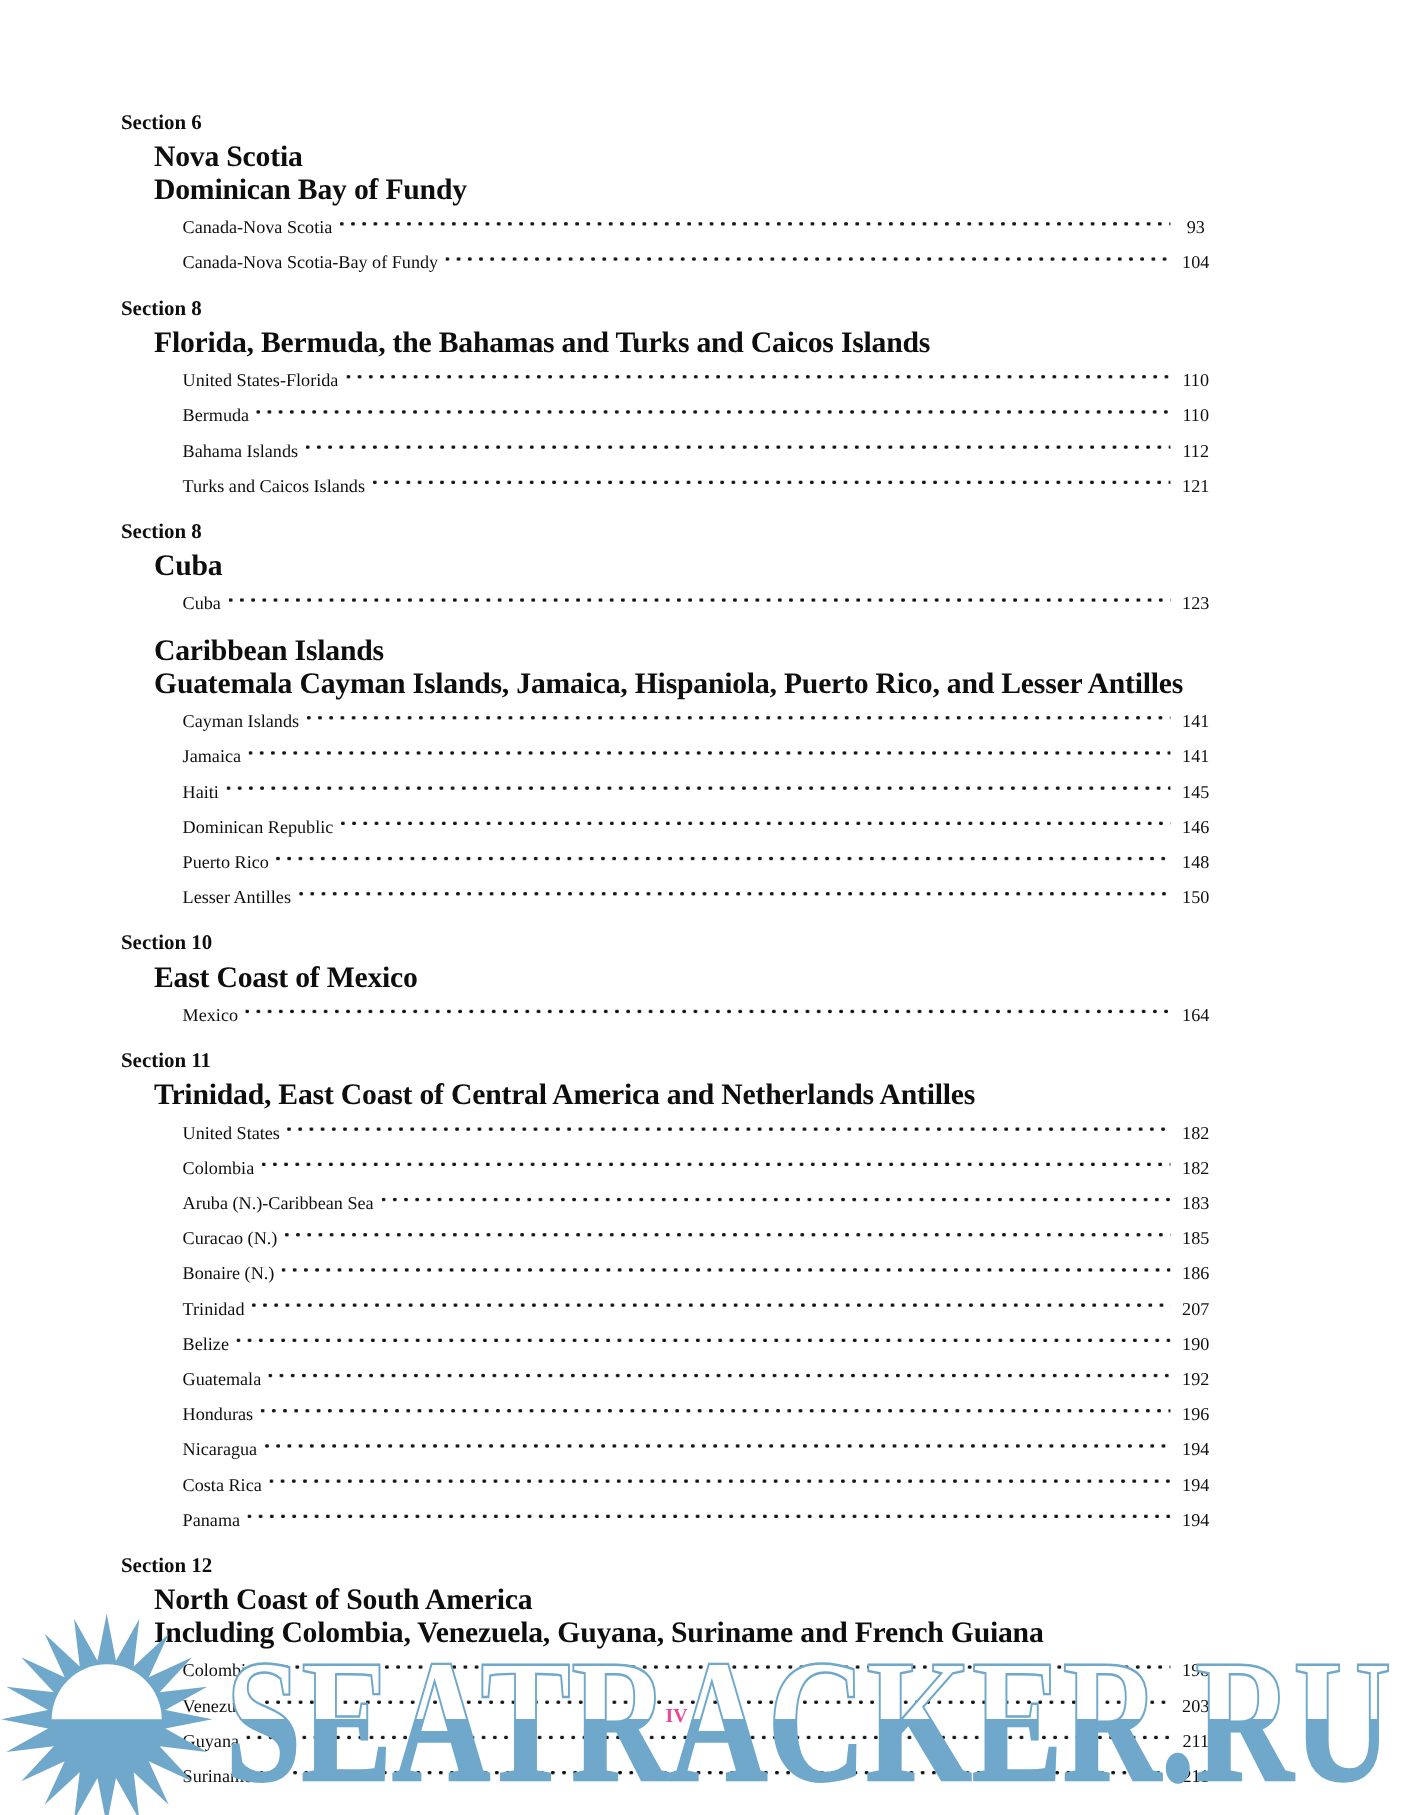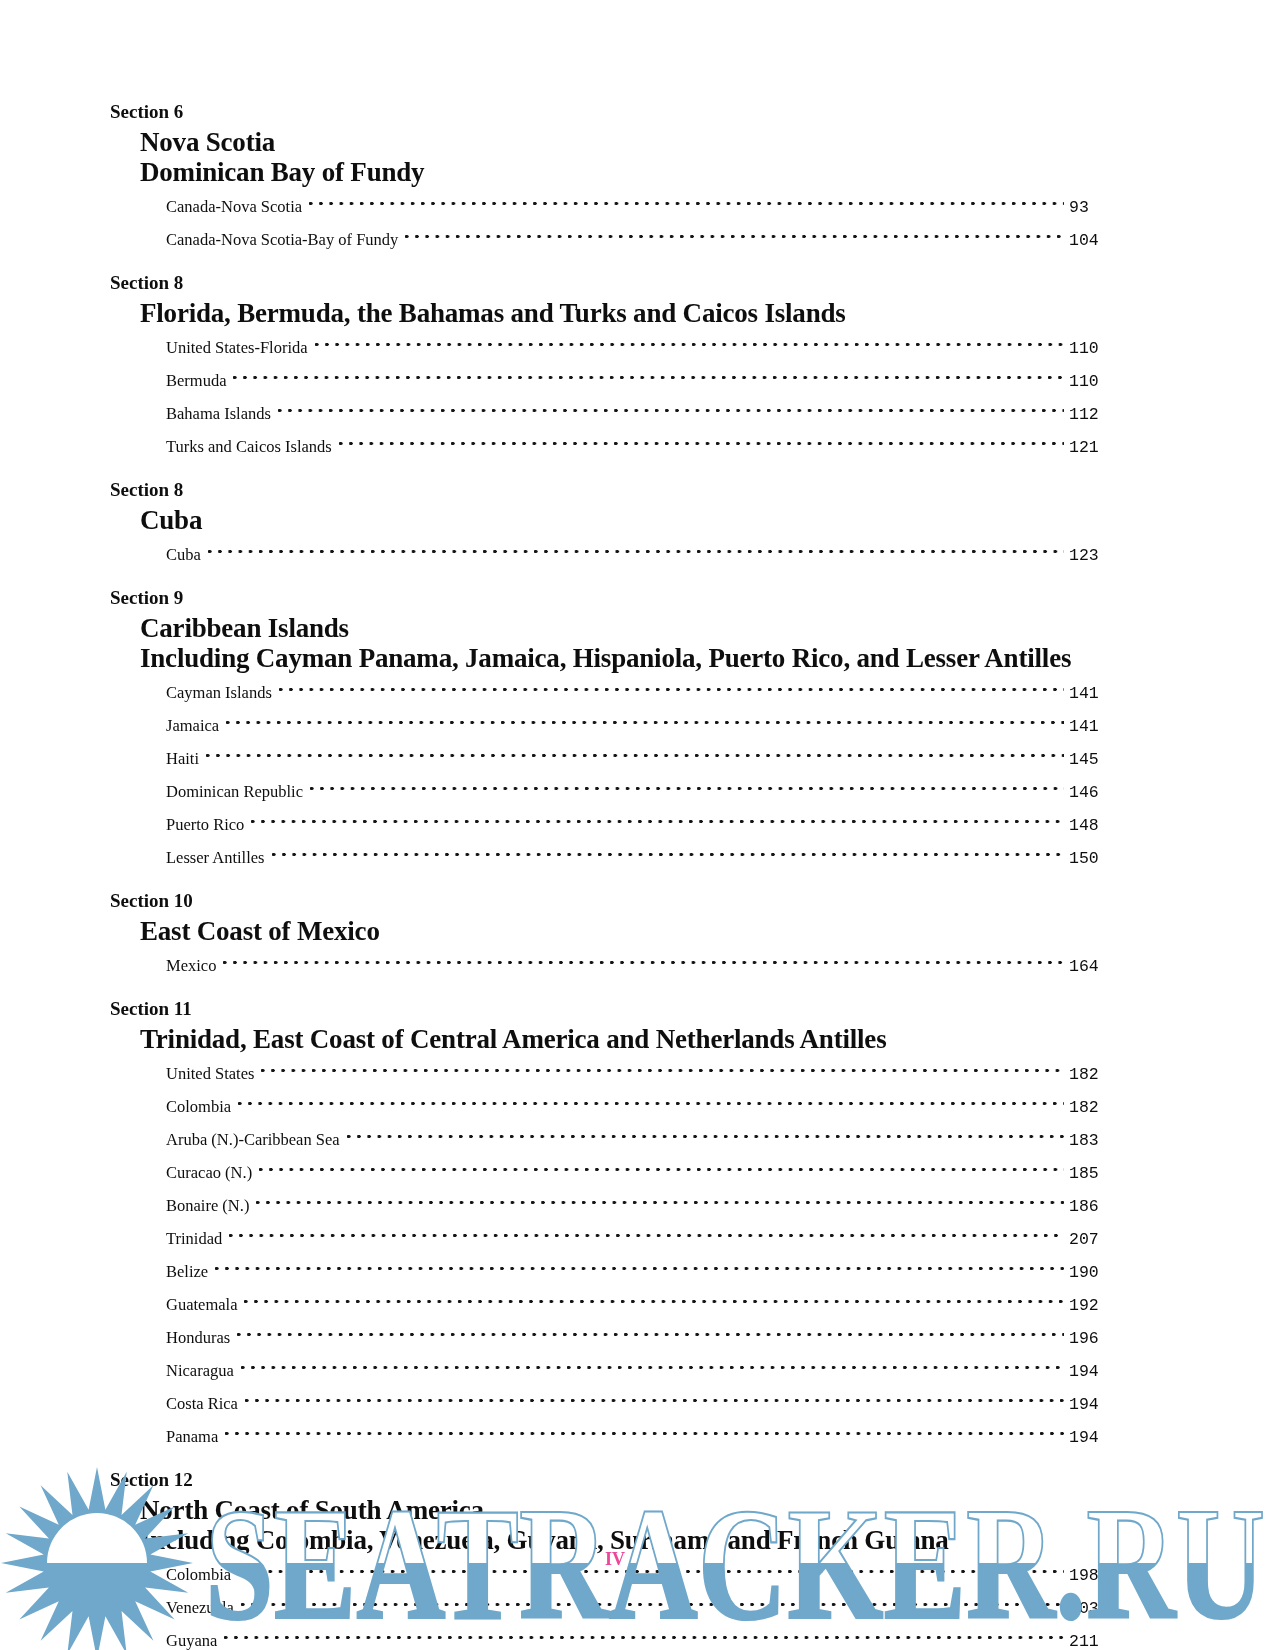--- a/index.html
+++ b/index.html
@@ -35,21 +35,21 @@
   .entry-label { white-space: nowrap; }
   .dots {
     flex: 1;
     height: 25px;
     margin: 0 5px 0 7px;
     background-image: radial-gradient(circle at 1.7px 1.7px, #141414 1.55px, rgba(0,0,0,0) 2.1px);
     background-size: 10.2px 3.4px;
     background-repeat: repeat-x;
     background-position: 0 15px;
   }
-  .entry-page { width: 36px; text-align: left; white-space: nowrap; font-family: Liberation Mono, monospace; }
+  .entry-page { width: 36px; text-align: center; white-space: nowrap; }
   .watermark {
     position: absolute;
     left: 0; top: 1455px;
     width: 1115px; height: 195px;
     z-index: 1;
   }
   .wm-text {
     font-family: "Liberation Serif", "DejaVu Serif", serif;
     font-weight: bold;
   }
@@ -129,24 +129,23 @@
     <div class="toc-entries">
   <div class="toc-entry">
     <span class="entry-label">Cuba</span>
     <span class="dots"></span>
     <span class="entry-page">123</span>
   </div>
 </div>
   </section>
 
   <section class="toc-section">
-    <h2 class="toc-heading">Section 9</h2>
     <div class="toc-subtitles">
           <div class="toc-subtitle">Caribbean Islands</div>
-          <div class="toc-subtitle">Including Cayman Panama, Jamaica, Hispaniola, Puerto Rico, and Lesser Antilles</div>
+          <div class="toc-subtitle">Guatemala Cayman Islands, Jamaica, Hispaniola, Puerto Rico, and Lesser Antilles</div>
         </div>
     <div class="toc-entries">
   <div class="toc-entry">
     <span class="entry-label">Cayman Islands</span>
     <span class="dots"></span>
     <span class="entry-page">141</span>
   </div>
 
   <div class="toc-entry">
     <span class="entry-label">Jamaica</span>

